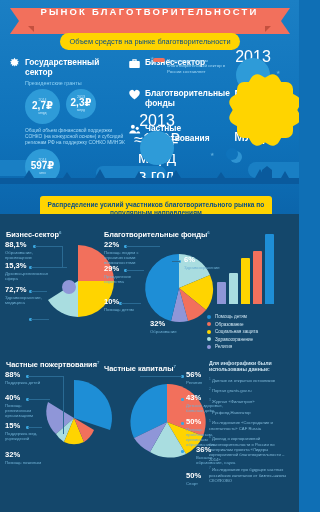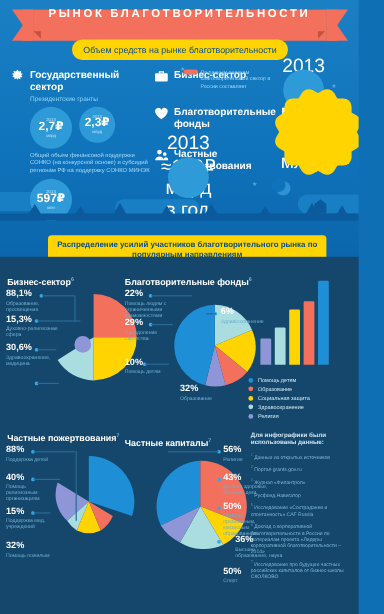--- a/index.html
+++ b/index.html
@@ -263,21 +263,21 @@
     <div class="leadv" style="left:62px;top:32px;height:22px"></div>
 
     <div class="lab" style="left:5px;top:48px">
       <div class="pct">15,3%</div>
       <div class="nm">Духовно-религиозная сфера</div>
     </div>
     <div class="dot" style="left:29px;top:52px"></div>
     <div class="lead" style="left:31px;top:53px;width:36px"></div>
 
     <div class="lab" style="left:5px;top:72px">
-      <div class="pct">30,6%</div>
+      <div class="pct">72,7%</div>
       <div class="nm">Здравоохранение, медицина</div>
     </div>
     <div class="dot" style="left:29px;top:76px"></div>
     <div class="lead" style="left:31px;top:77px;width:16px"></div>
 
     <div class="dot" style="left:29px;top:104px"></div>
     <div class="lead" style="left:31px;top:105px;width:18px"></div>
 
     <div class="panel-title" style="left:104px;top:16px">
       <span>Благотворительные фонды</span><span class="sup">6</span>

